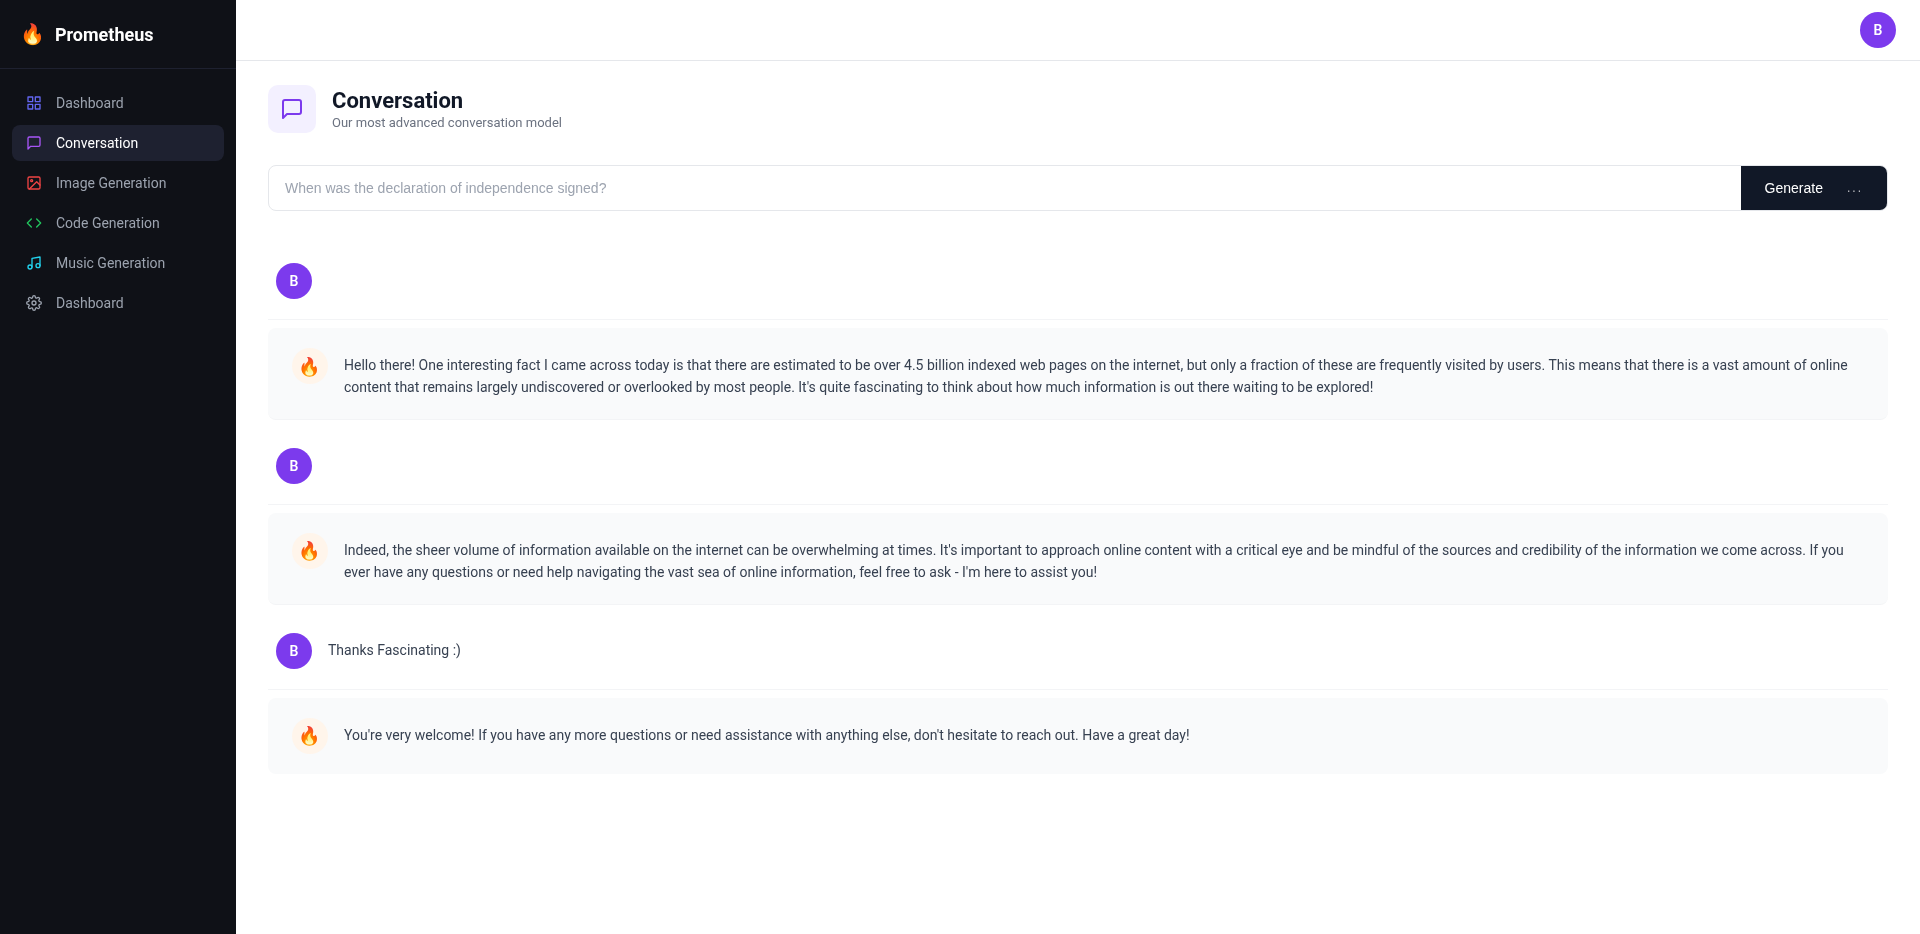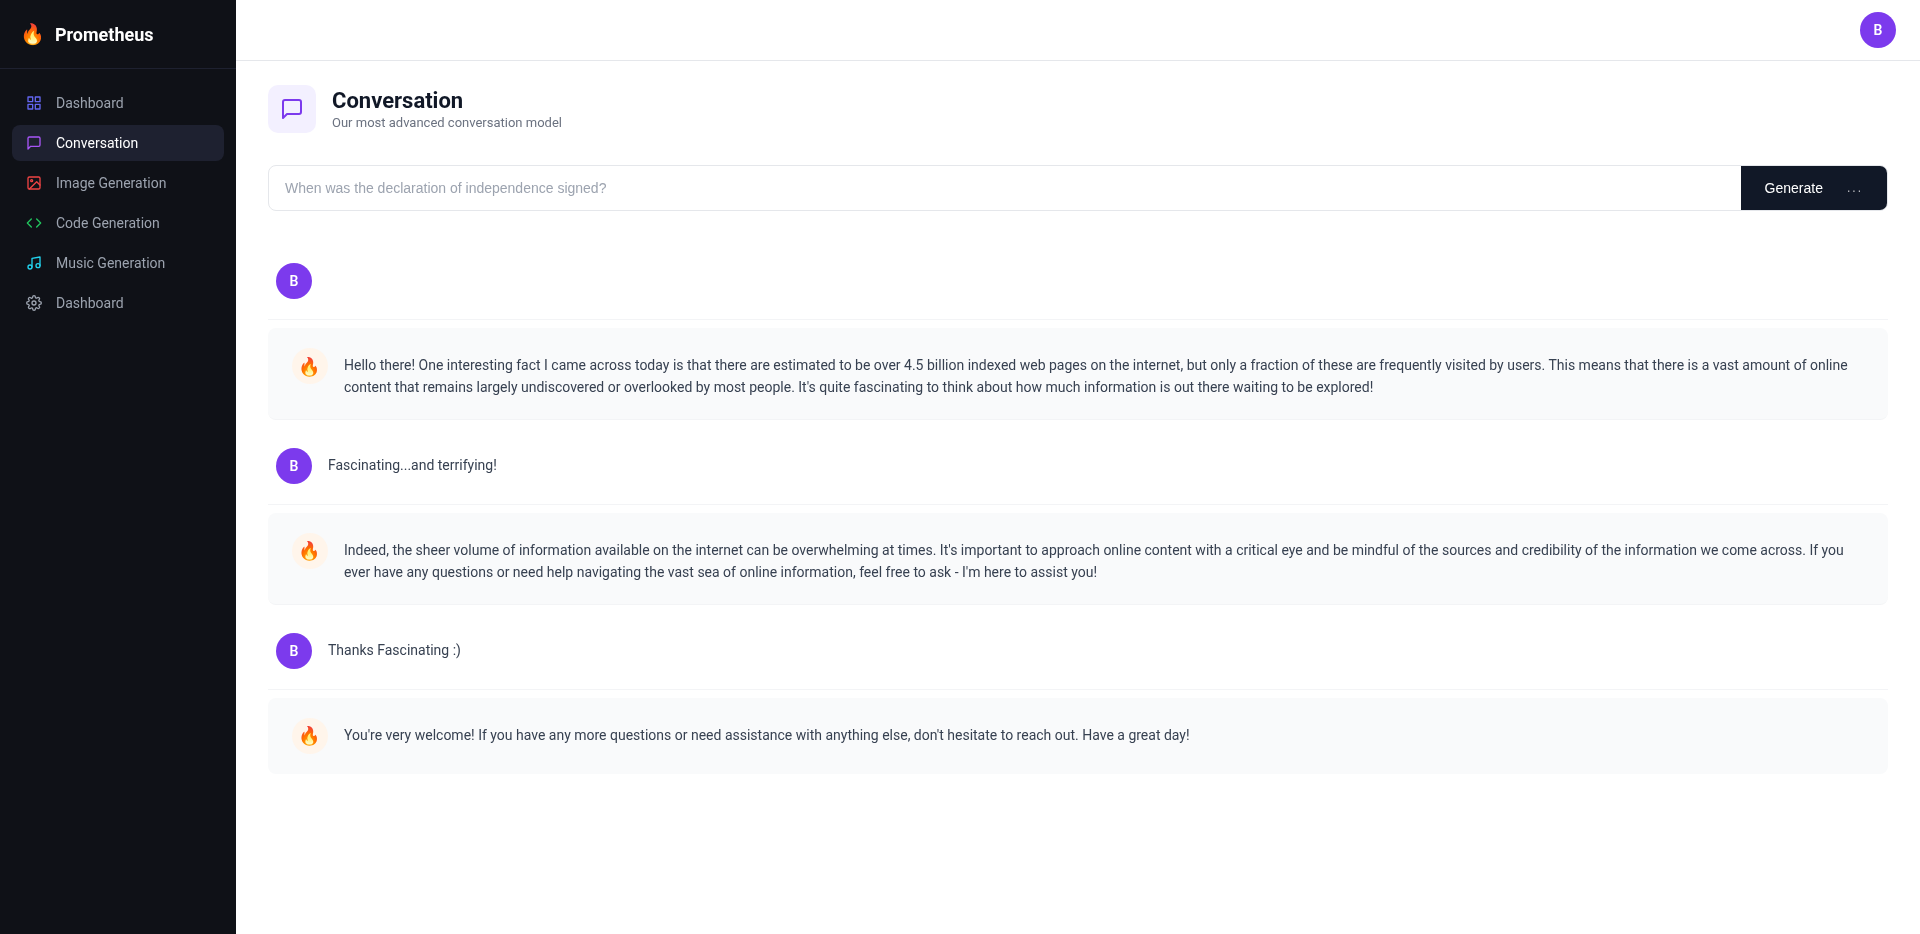--- a/index.html
+++ b/index.html
@@ -356,21 +356,20 @@
 
   <div class="message-row user-row">
         <div class="message-avatar avatar-user">B</div>
       </div>
       <div class="message-row ai-row">
         <div class="message-avatar avatar-ai">🔥</div>
         <div class="message-text">Hello there! One interesting fact I came across today is that there are estimated to be over 4.5 billion indexed web pages on the internet, but only a fraction of these are frequently visited by users. This means that there is a vast amount of online content that remains largely undiscovered or overlooked by most people. It's quite fascinating to think about how much information is out there waiting to be explored!</div>
       </div>
       <div class="message-row user-row">
         <div class="message-avatar avatar-user">B</div>
-        <div class="message-text">Fascinating...and terrifying!</div>
       </div>
       <div class="message-row ai-row">
         <div class="message-avatar avatar-ai">🔥</div>
         <div class="message-text">Indeed, the sheer volume of information available on the internet can be overwhelming at times. It's important to approach online content with a critical eye and be mindful of the sources and credibility of the information we come across. If you ever have any questions or need help navigating the vast sea of online information, feel free to ask - I'm here to assist you!</div>
       </div>
       <div class="message-row user-row">
         <div class="message-avatar avatar-user">B</div>
         <div class="message-text">Thanks Fascinating :)</div>
       </div>
       <div class="message-row ai-row">

